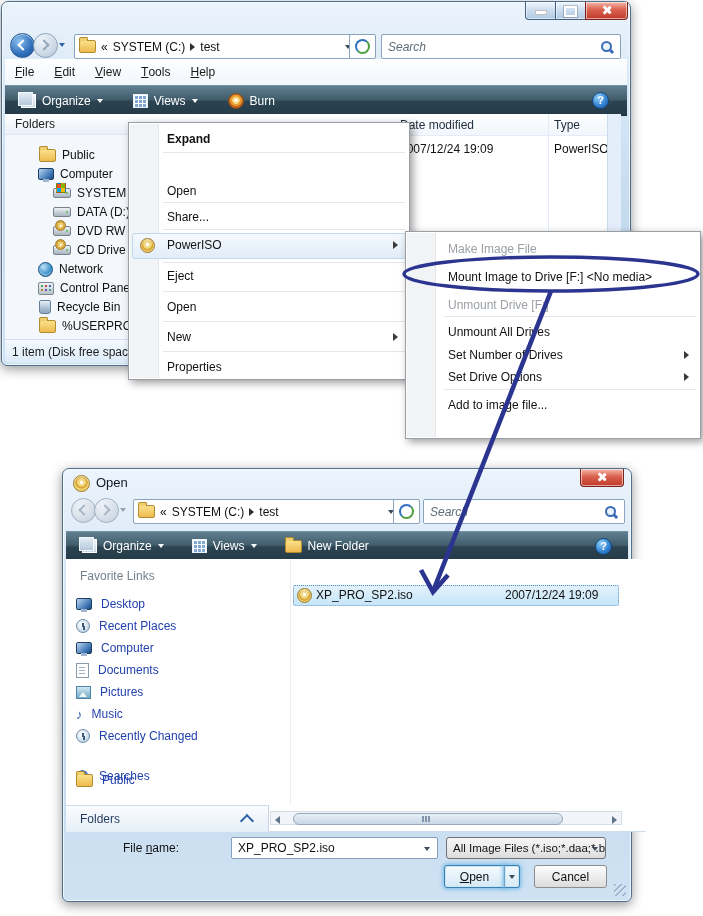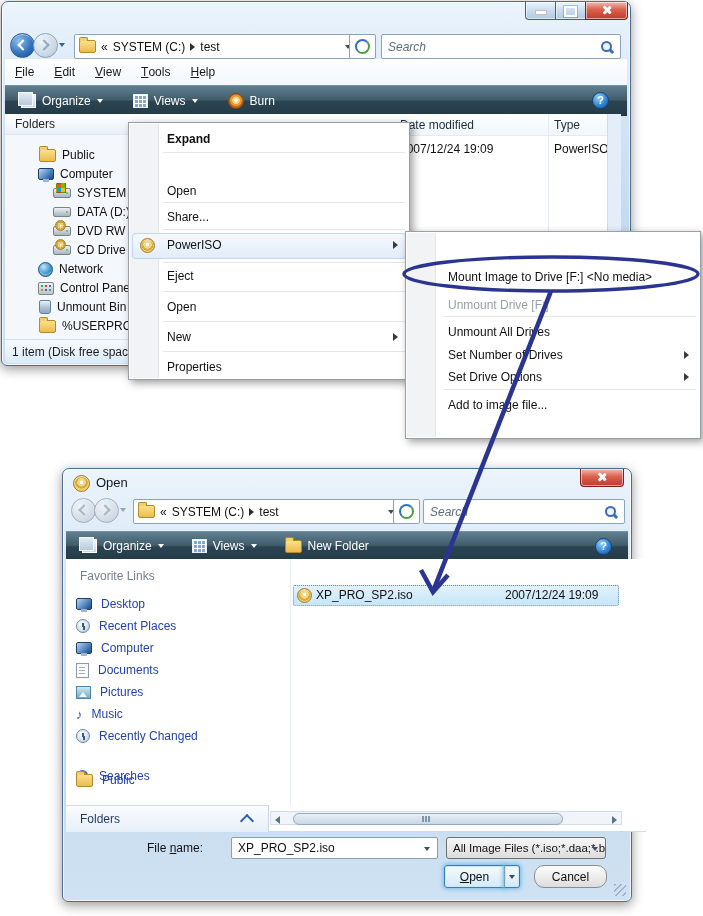--- a/index.html
+++ b/index.html
@@ -113,21 +113,21 @@
   .mrow{position:absolute;left:2px;right:2px;height:22px;display:flex;align-items:center;padding-left:36px;box-sizing:border-box;white-space:nowrap}
   .mrow.dis{color:#9aa0a6}
   .msep{position:absolute;left:34px;right:4px;height:1px;background:#e4e6ea}
   .marr{position:absolute;right:9px;top:50%;margin-top:-4px;width:0;height:0;border-top:4px solid transparent;border-bottom:4px solid transparent;border-left:5px solid #3a3a3a}
   .mhl{position:absolute;left:3px;right:3px;background:linear-gradient(180deg,#f5f9fd,#e1edf9);border:1px solid #bed8ef;border-radius:3px}
 
   
   .combo{position:absolute;height:22px;background:#fff;border:1px solid #84a0bc;border-radius:2px;display:flex;align-items:center;padding:0 6px;box-sizing:border-box}
   .combo .dcar{position:absolute;right:7px;top:9px}
   .combo.btnlike{background:linear-gradient(180deg,#f6f6f6,#e9e9e9 55%,#dcdcdc);border:1px solid #707070;border-radius:3px}
-  .pushbtn{position:absolute;height:23px;background:linear-gradient(180deg,#fdfdfd,#ececec 55%,#dcdcdc);border:1px solid #8d8d8d;border-radius:10px;
+  .pushbtn{position:absolute;height:23px;background:linear-gradient(180deg,#fdfdfd,#ececec 55%,#dcdcdc);border:1px solid #8d8d8d;border-radius:3px;
            display:flex;align-items:center;justify-content:center;box-sizing:border-box}
   .pushbtn.def{border:1px solid #3c7fb1;box-shadow:0 0 4px 1px #6fb8e8, inset 0 0 0 1px #c9e6f5;background:linear-gradient(180deg,#f4fafd,#e3f1fa 55%,#d4e9f6)}
   .grip{position:absolute;right:5px;bottom:5px;width:12px;height:12px;
         background:repeating-linear-gradient(135deg,#9db1c6 0 1.5px,transparent 1.5px 4.5px)}
   .hthumb{position:absolute;top:1px;height:10px;background:linear-gradient(180deg,#e9f0f7,#c8d6e5);border:1px solid #96a9bd;border-radius:6px}
   .harr{position:absolute;top:4px;width:0;height:0;border-top:4px solid transparent;border-bottom:4px solid transparent}
   .chevup{width:8px;height:8px;border-left:2.5px solid #2d64a8;border-top:2.5px solid #2d64a8;transform:rotate(45deg)}
 
   #overlay{position:absolute;left:0;top:0;z-index:9;pointer-events:none}
 </style>
@@ -244,21 +244,21 @@
       <div class="tree-item" style="left:33px;top:146px">
           <span class="i i-net"></span>
           <span>Network</span>
         </div>
       <div class="tree-item" style="left:33px;top:165px">
           <span class="i i-panel"></span>
           <span>Control Pane</span>
         </div>
       <div class="tree-item" style="left:34px;top:184px">
           <span class="i i-bin"></span>
-          <span>Unmount Bin</span>
+          <span>Recycle Bin</span>
         </div>
       <div class="tree-item" style="left:34px;top:203px">
           <span class="i i-folder"></span>
           <span>%USERPROFI</span>
         </div>
     </div>
 
     <div class="abs" style="left:132px;top:112px;width:473px;height:225px;background:#fff;overflow:hidden">
       <div class="listhead" style="left:0;top:0;width:473px;height:21px">
         <span class="abs nowrap" style="left:266px;top:4px">Date modified</span>
@@ -309,20 +309,23 @@
         <span class="marr"></span>
       </div>
     <div class="msep" style="top:228px"></div>
     <div class="mrow" style="top:233px">
         <span>Properties</span>
       </div>
   </div>
 
   <div class="menu" style="left:405px;top:231px;width:294px;height:206px;z-index:6">
     <div class="gutter"></div>
+    <div class="mrow dis" style="top:6px;padding-left:40px">
+        <span>Make Image File</span>
+      </div>
     <div class="mrow" style="top:34px;padding-left:40px">
         <span>Mount Image to Drive [F:] &lt;No media&gt;</span>
       </div>
     <div class="mrow dis" style="top:62px;padding-left:40px">
         <span>Unmount Drive [F:]</span>
       </div>
     <div class="msep" style="top:84px;left:38px"></div>
     <div class="mrow" style="top:89px;padding-left:40px">
         <span>Unmount All Drives</span>
       </div>
@@ -445,21 +448,21 @@
 
       <div class="abs" style="left:204px;top:252px;width:352px;height:14px;background:#f1f5fa;border:1px solid #d5dde6;box-sizing:border-box">
         <span class="harr" style="left:4px;border-right:5px solid #5f7386"></span>
         <div class="hthumb" style="left:22px;width:268px">
           <span class="abs" style="left:128px;top:2px;width:1.5px;height:6px;background:#8296ab;box-shadow:3px 0 #8296ab,6px 0 #8296ab"></span>
         </div>
         <span class="harr" style="right:4px;border-left:5px solid #5f7386"></span>
       </div>
     </div>
 
-    <span class="abs" style="left:60px;top:372px;width:104px;text-align:center"><span>File </span><span class="u">n</span><span>ame:</span></span>
+    <span class="abs" style="left:60px;top:372px;width:104px;text-align:left"><span>File </span><span class="u">n</span><span>ame:</span></span>
     <div class="combo" style="left:168px;top:368px;width:207px">
       <span class="nowrap">XP_PRO_SP2.iso</span>
       <span class="dcar"></span>
     </div>
     <div class="combo btnlike" style="left:383px;top:368px;width:160px;overflow:hidden">
       <span class="nowrap" style="font-size:11.5px">All Image Files (*.iso;*.daa;*.bi</span>
       <span class="dcar"></span>
     </div>
     <div class="pushbtn def" style="left:381px;top:396px;width:61px;border-radius:3px 0 0 3px">
       <span><span class="u">O</span><span>pen</span></span>

